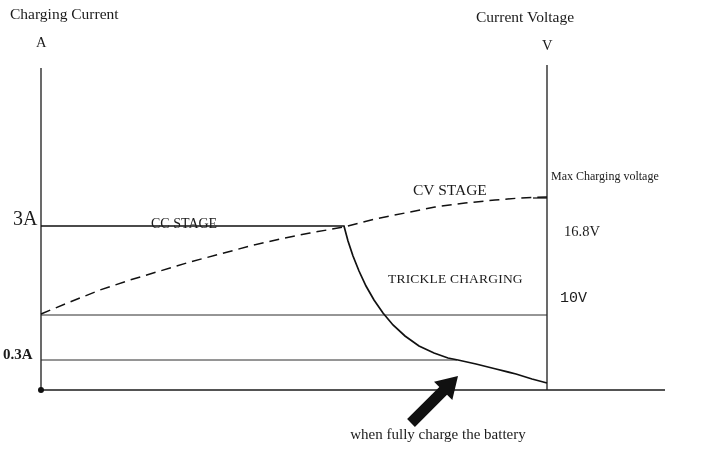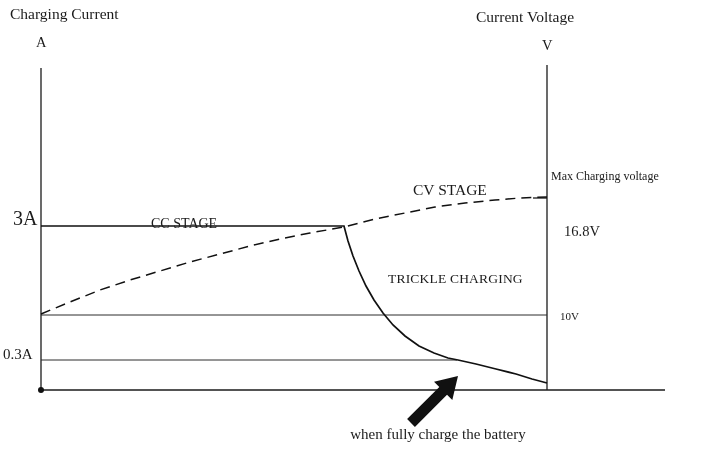--- a/index.html
+++ b/index.html
@@ -14,28 +14,28 @@
   .axis    { stroke:#1b1b1b; stroke-width:1.3; }
   .refline { stroke:#2c2c2c; stroke-width:1; }
   .curve   { fill:none; stroke:#111111; stroke-width:1.7; }
   .dashed  { stroke-dasharray:10 6; stroke-width:1.5; }
 
   .t-cur     { left:10px;  top:5px;   font-size:15.5px; }
   .t-a       { left:36px;  top:34px;  font-size:14.5px; }
   .t-vol     { left:476px; top:8px;   font-size:15.5px; }
   .t-v       { left:542px; top:37px;  font-size:14.5px; }
   .t-3a      { left:13px;  top:207px; font-size:20px; }
-  .t-03a     { left:3px;   top:346px; font-size:15px; }
+  .t-03a     { left:3px;   top:346px; font-size:15px;font-weight:bold; }
   .t-cc      { left:151px; top:216px; font-size:14px; }
   .t-cv      { left:413px; top:181px; font-size:15.5px; }
   .t-trickle { left:388px; top:271px; font-size:13.5px; letter-spacing:0.2px; }
   .t-max1    { left:551px; top:169px; font-size:12px; }
   .t-max2    { left:564px; top:196px; font-size:14.5px;margin-top:27px; }
   .t-min1    { left:551px; top:274px; font-size:14px; }
-  .t-min2    { left:560px; top:310px; font-size:11px; }
+  .t-min2    { left:560px; top:290px; font-size:15px;font-family:Liberation Mono, monospace; }
   .t-led     { left:321px; top:424px; width:234px; text-align:center;
                font-size:15px; line-height:1.37; white-space:normal; }
 </style>
 </head>
 <body>
 
 <div class="stage">
 
   <svg width="702" height="469" viewBox="0 0 702 469" aria-hidden="true">
     <line class="axis" x1="41" y1="68" x2="41" y2="390"></line>

